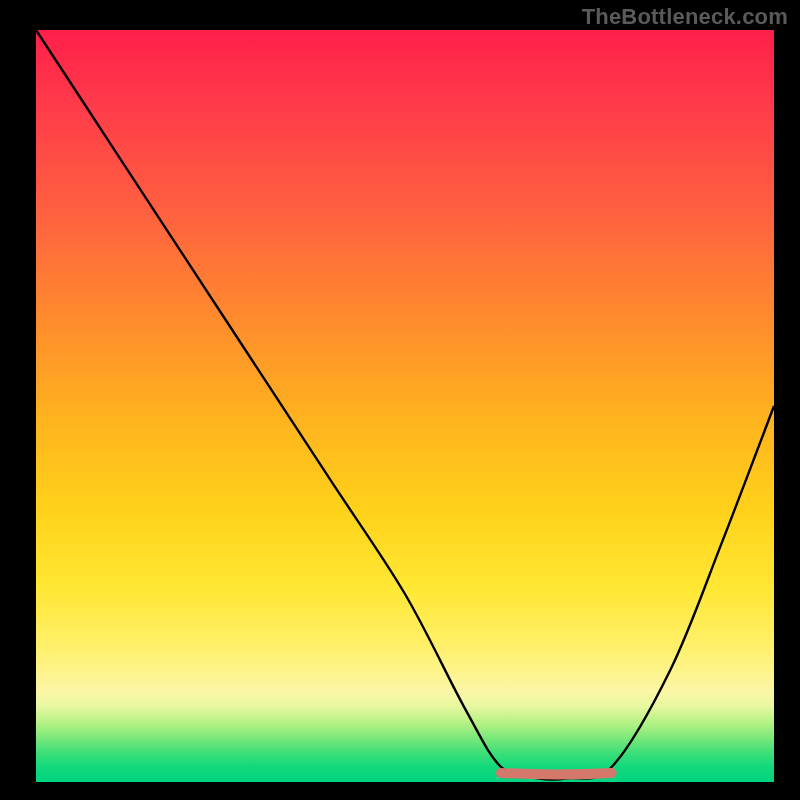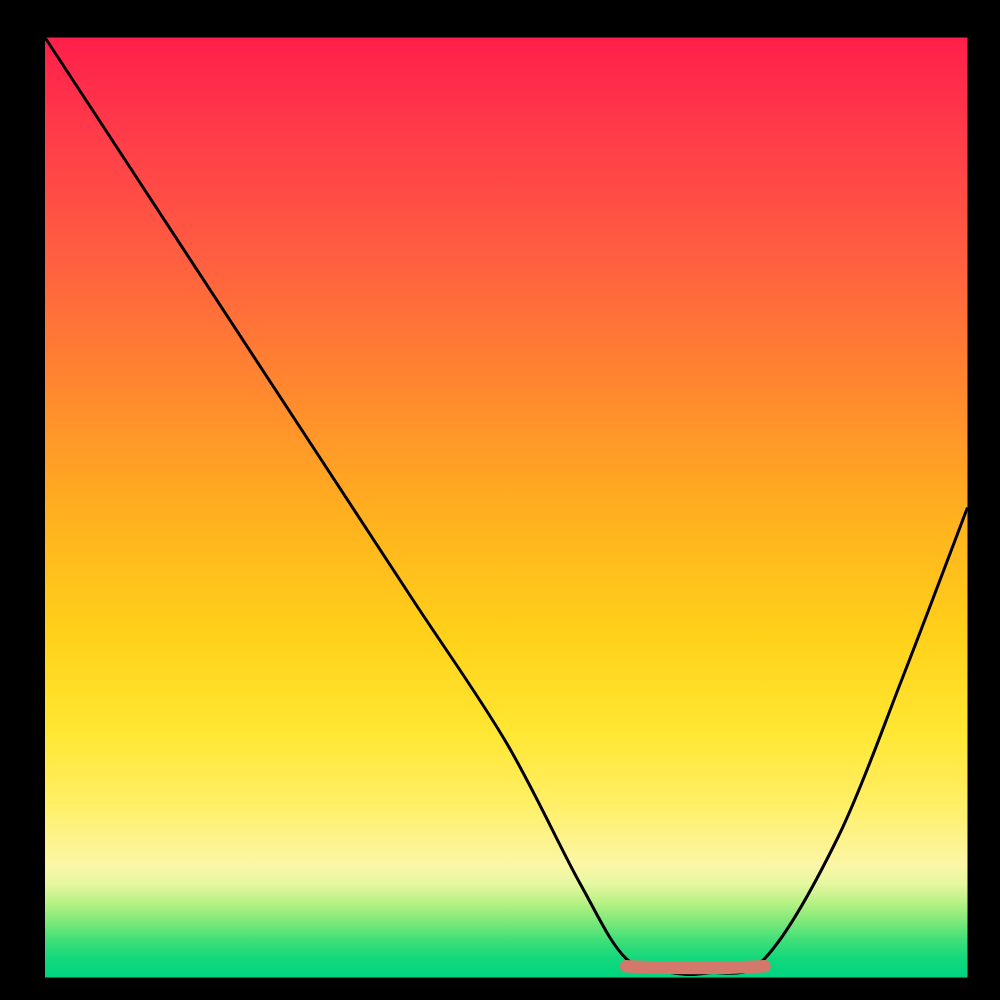--- a/index.html
+++ b/index.html
@@ -59,20 +59,21 @@
     inset: 0;
     width: 100%;
     height: 100%;
     overflow: visible;
   }
 </style>
 </head>
 <body>
 
 <div class="frame">
+  <div class="watermark">TheBottleneck.com</div>
 
   <div class="plot">
     <svg viewBox="0 0 738 752" preserveAspectRatio="none">
       <path fill="none" stroke="#000" stroke-width="2.4" d="M 0,0 C 12.299999999999999,18.80000000000001 49.2,75.20000000000007 73.8,112.80000000000007 C 98.39999999999999,150.40000000000006 122.99999999999999,188.00000000000003 147.6,225.60000000000002 C 172.2,263.2 196.8,300.79999999999995 221.4,338.4 C 246,376 270.59999999999997,413.59999999999997 295.2,451.2 C 319.8,488.8 346.86,526.4 369,564 C 391.14,601.6 412.04999999999995,647.9733333333332 428.03999999999996,676.8 C 444.03,705.6266666666667 452.64,725.0533333333334 464.94,736.96 C 477.24,748.8666666666667 490.77000000000004,746.36 501.84000000000003,748.24 C 512.9100000000001,750.12 519.0600000000001,750.12 531.36,748.24 C 543.66,746.36 558.42,755.1333333333333 575.64,736.96 C 592.86,718.7866666666667 616.2299999999999,676.8000000000001 634.68,639.2 C 653.13,601.6 669.12,555.2266666666667 686.34,511.36 C 703.5600000000001,467.49333333333334 729.39,398.56 738,376"></path>
       <path fill="none" stroke="#d5786c" stroke-width="10" stroke-linecap="round" d="M 464.94,742.976 Q 520.29,745.976 575.64,742.976"></path>
     </svg>
   </div>
 </div>
 
 </body></html>

